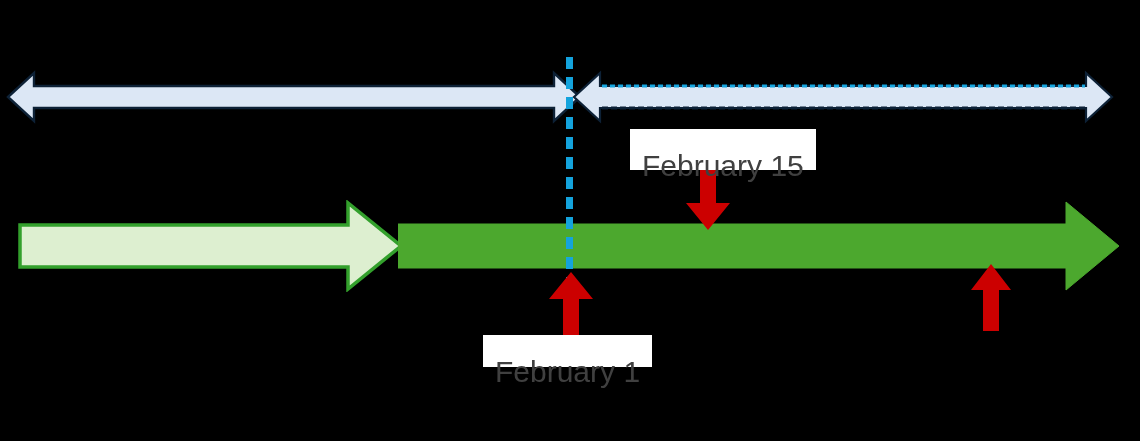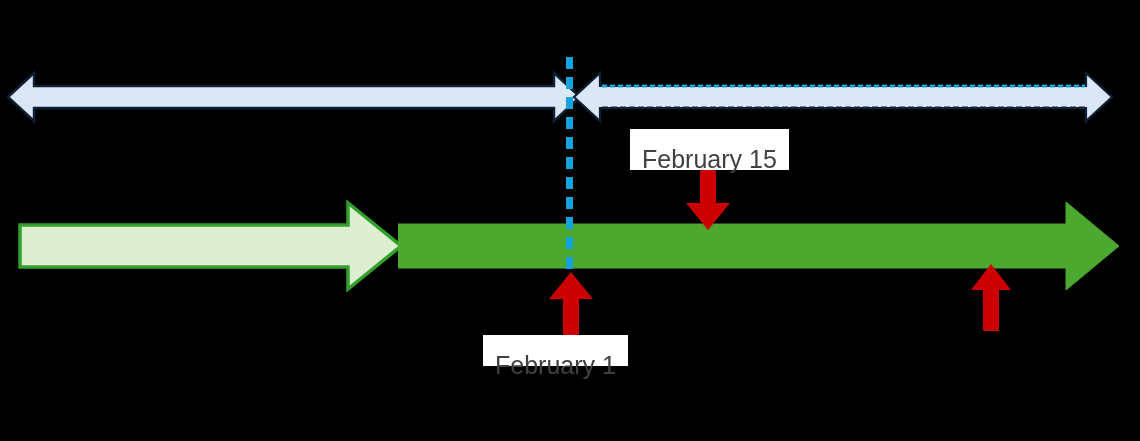--- a/index.html
+++ b/index.html
@@ -58,24 +58,24 @@
 
   #red-arrow-feb15 { left: 685px; top: 163px; width: 46px; height: 68px; }
   #red-arrow-feb1  { left: 548px; top: 272px; width: 46px; height: 68px; }
   #red-arrow-end   { left: 970px; top: 264px; width: 42px; height: 68px; }
 
   
   .label-box {
     position: absolute;
     background: #FFFFFF;
     color: #404040;
-    font-size: 25px;
+    font-size: 30px;
     line-height: 41px;
     white-space: nowrap;
-    padding: 10px 12px;
+    padding: 16px 12px;
     box-sizing: border-box;
     text-align: right;
   }
   #label-feb15 { left: 630px; top: 129px; height: 41px; }
   #label-feb1  { left: 483px; top: 335px; height: 31px; }
 </style>
 </head>
 <body>
 
 <div id="canvas">

